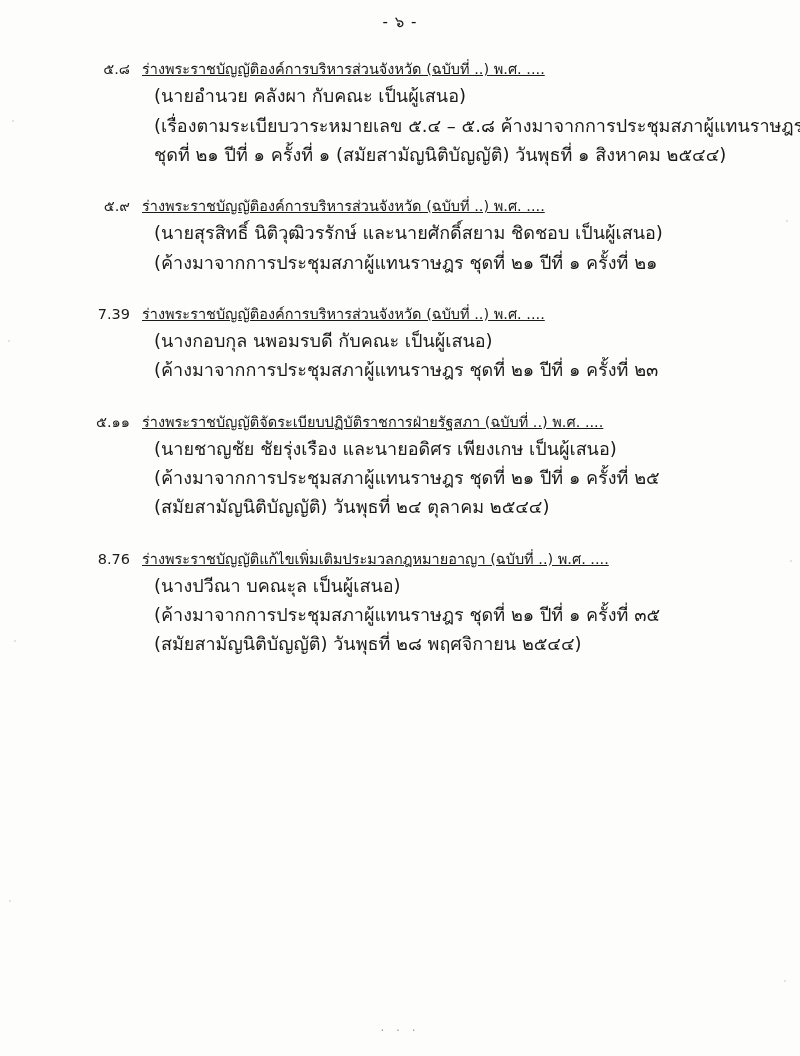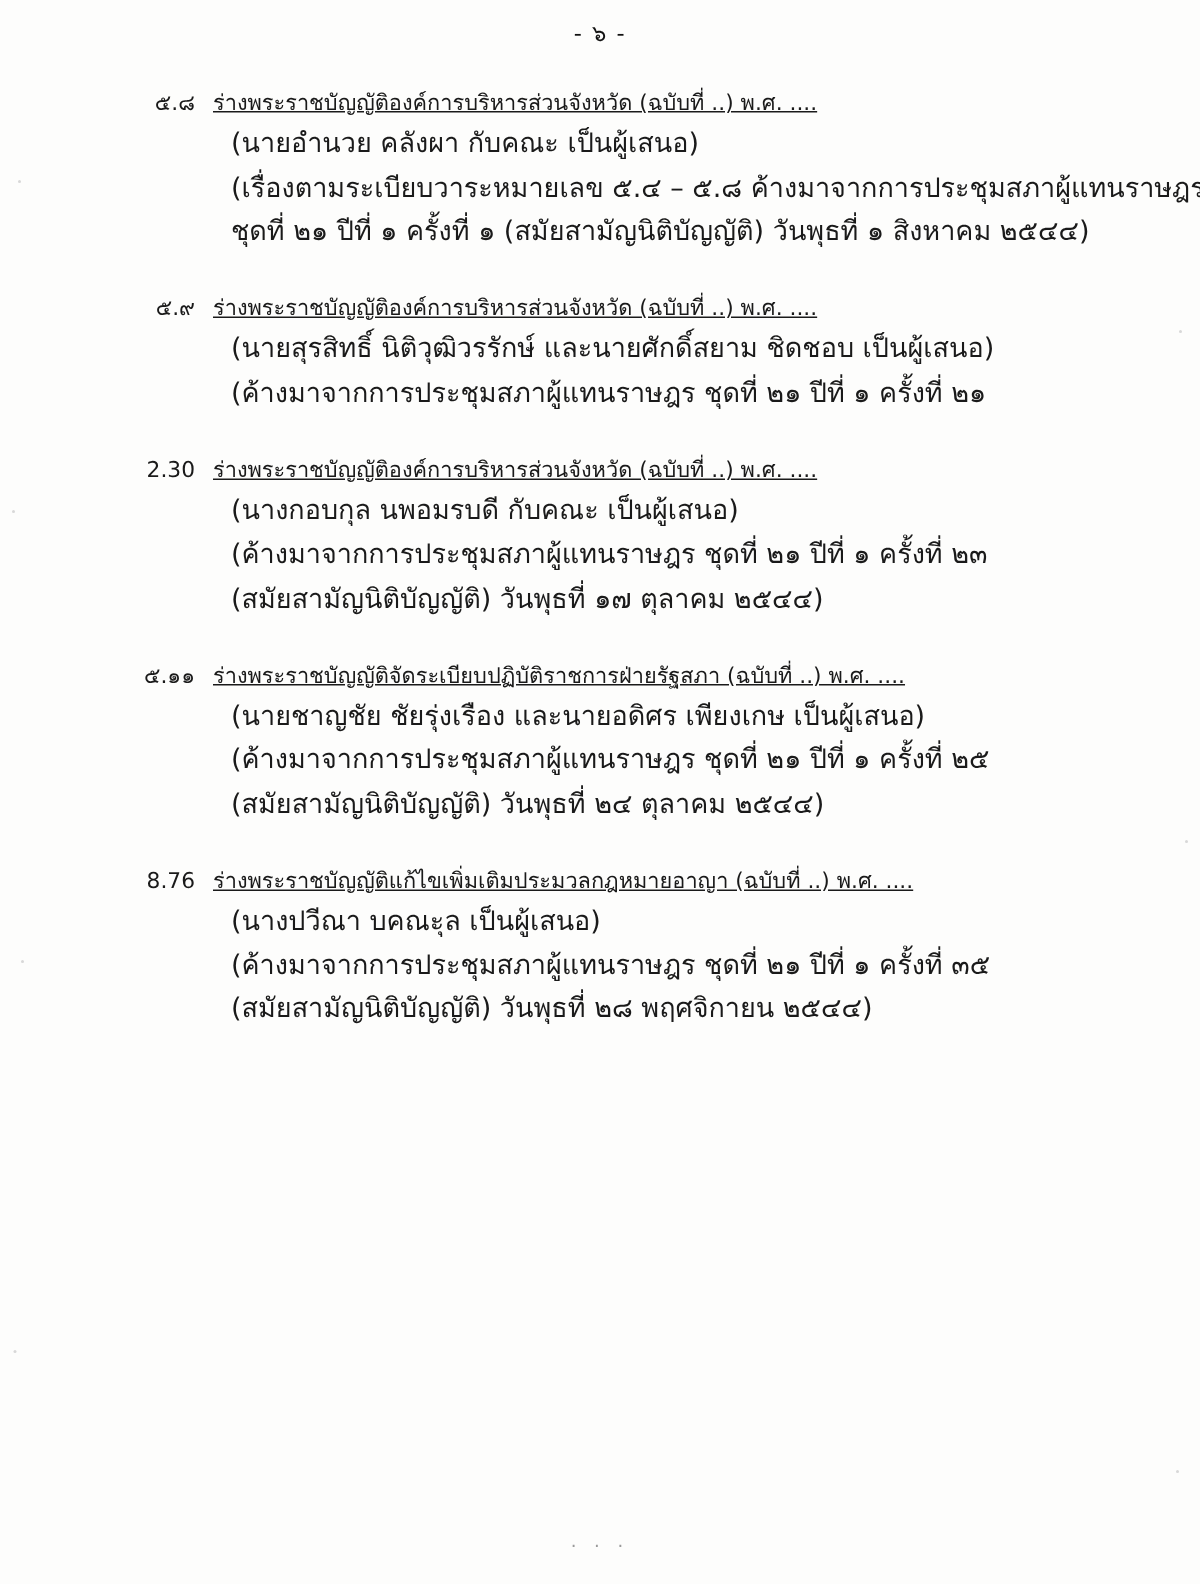--- a/index.html
+++ b/index.html
@@ -111,27 +111,26 @@
         <div class="entry-title">ร่างพระราชบัญญัติองค์การบริหารส่วนจังหวัด (ฉบับที่ ..) พ.ศ. ....</div>
       </div>
       <div class="entry-lines">
         <div class="entry-line">(นายสุรสิทธิ์  นิติวุฒิวรรักษ์  และนายศักดิ์สยาม  ชิดชอบ  เป็นผู้เสนอ)</div>
         <div class="entry-line">(ค้างมาจากการประชุมสภาผู้แทนราษฎร  ชุดที่ ๒๑  ปีที่ ๑  ครั้งที่ ๒๑</div>
       </div>
     </div>
 
     <div class="entry">
       <div class="entry-first-line">
-        <div class="entry-num">2.30</div>
+        <div class="entry-num">7.39</div>
         <div class="entry-title">ร่างพระราชบัญญัติองค์การบริหารส่วนจังหวัด (ฉบับที่ ..) พ.ศ. ....</div>
       </div>
       <div class="entry-lines">
         <div class="entry-line">(นางกอบกุล  นพอมรบดี  กับคณะ  เป็นผู้เสนอ)</div>
         <div class="entry-line">(ค้างมาจากการประชุมสภาผู้แทนราษฎร  ชุดที่ ๒๑  ปีที่ ๑  ครั้งที่ ๒๓</div>
-        <div class="entry-line">(สมัยสามัญนิติบัญญัติ) วันพุธที่  ๑๗  ตุลาคม  ๒๕๔๔)</div>
       </div>
     </div>
 
     <div class="entry">
       <div class="entry-first-line">
         <div class="entry-num">๕.๑๑</div>
         <div class="entry-title">ร่างพระราชบัญญัติจัดระเบียบปฏิบัติราชการฝ่ายรัฐสภา (ฉบับที่ ..) พ.ศ. ....</div>
       </div>
       <div class="entry-lines">
         <div class="entry-line">(นายชาญชัย  ชัยรุ่งเรือง  และนายอดิศร  เพียงเกษ  เป็นผู้เสนอ)</div>

